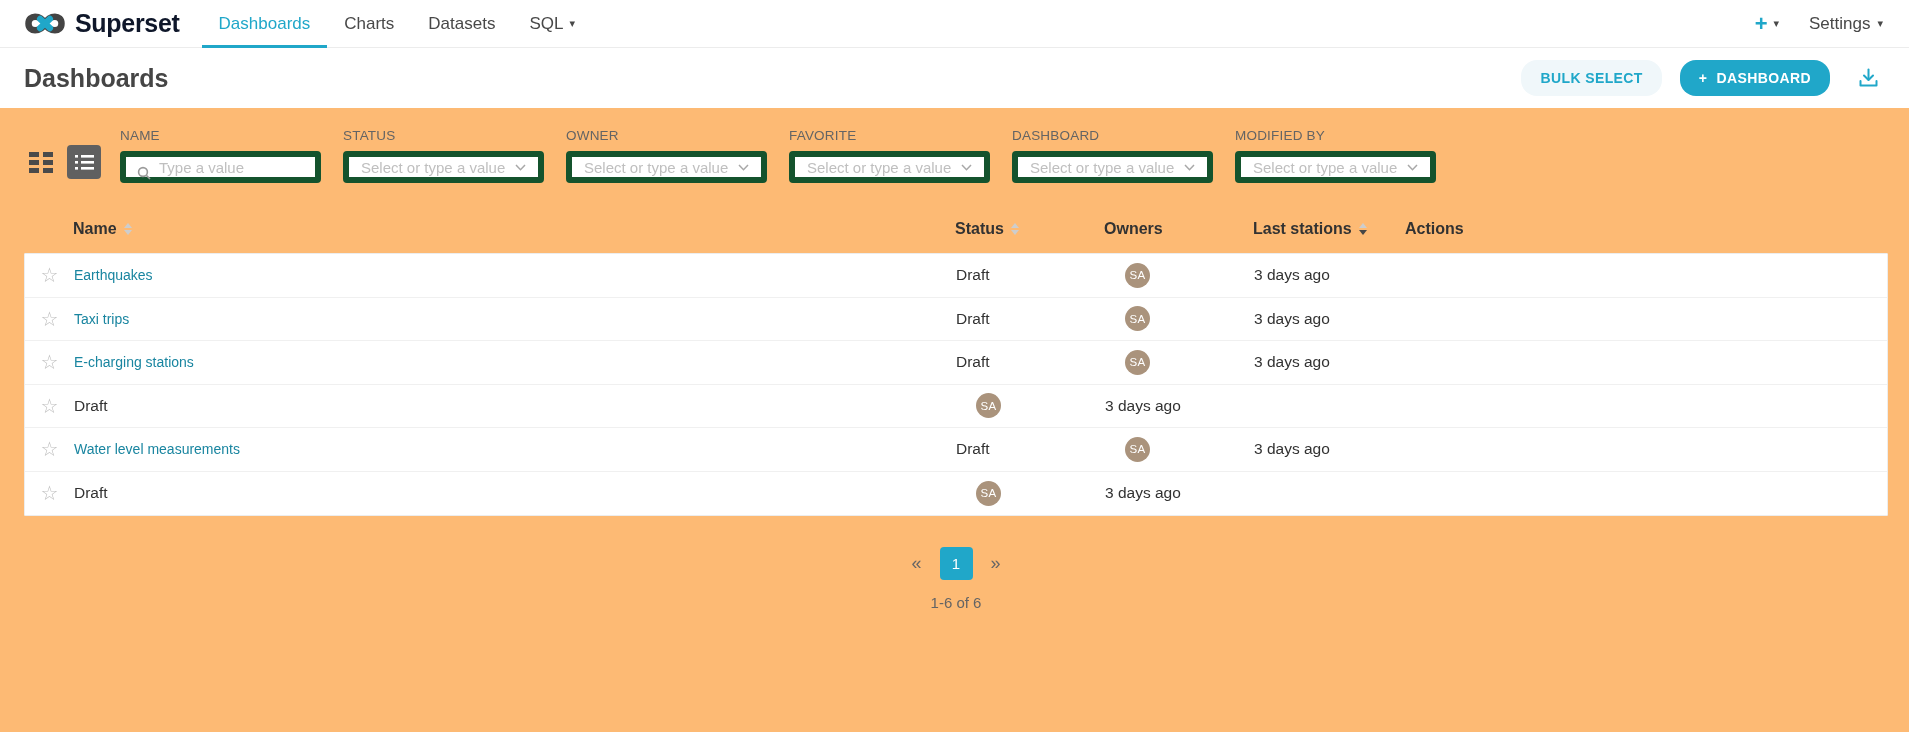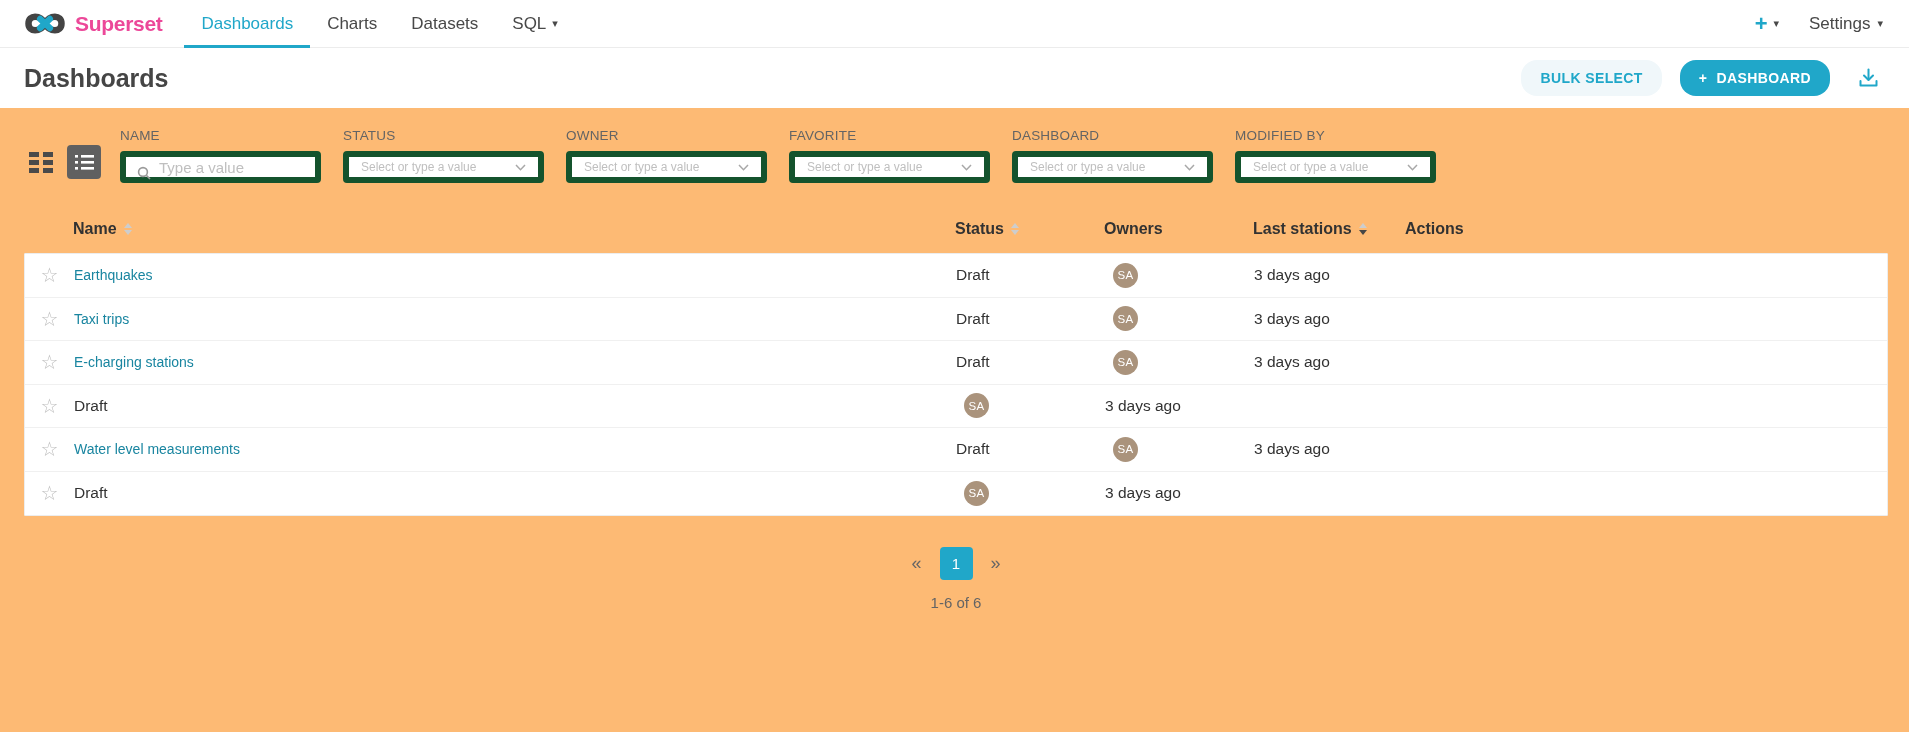--- a/index.html
+++ b/index.html
@@ -2,21 +2,21 @@
 <html><head>
 <meta charset="utf-8">
 <style>
   * { margin:0; padding:0; box-sizing:border-box; }
   html,body { width:1909px; height:732px; overflow:hidden; }
   body { font-family:"Liberation Sans", sans-serif; background:#F7F7F7; color:#484848; }
 
   
   .navbar { height:48px; background:#fff; display:flex; align-items:stretch; padding:0 26px 0 24px; border-bottom:1px solid #ECECEC; }
   .brand { display:flex; align-items:center; gap:9px; margin-right:22px; }
-  .brand-name { font-size:21px; font-weight:bold; color:#ec4899; letter-spacing:-0.3px; }
+  .brand-name { font-size:25px; font-weight:bold; color:#0f172a; letter-spacing:-0.3px; }
   .nav-menu { display:flex; align-items:stretch; list-style:none; }
   .nav-item { display:flex; align-items:center; gap:6px; padding:0 17px; font-size:17px; color:#484848; cursor:pointer; position:relative; }
   .nav-item.active { color:#20A7C9; }
   .nav-item.active::after { content:""; position:absolute; left:0; right:0; bottom:-1px; height:3px; background:#20A7C9; }
   .nav-caret { font-size:11px; color:#484848; line-height:1; }
   .nav-right { margin-left:auto; display:flex; align-items:center; gap:30px; }
   .nav-plus { display:flex; align-items:center; gap:6px; cursor:pointer; }
   .nav-plus .plus { color:#20A7C9; font-size:22px; font-weight:bold; line-height:1; }
   .nav-settings { display:flex; align-items:center; gap:7px; font-size:17px; cursor:pointer; }
 
@@ -38,40 +38,40 @@
   .toggle { width:34px; height:34px; border-radius:4px; display:flex; align-items:center; justify-content:center; cursor:pointer; background:transparent; border:none; }
   .toggle.selected { background:#606060; }
   .filter-group { width:201px; margin-right:22px; }
   .filter-label { font-size:13.5px; color:#646464; margin-bottom:8px; letter-spacing:0.2px; }
   .filter-control { height:32px; background:#fff; border:6px solid #14532d; border-radius:4px; display:flex; align-items:center; }
   .search-box { position:relative; }
   .search-box svg { position:absolute; left:11px; top:9px; }
   .search-input { width:100%; height:100%; border:none; outline:none; background:transparent; padding:0 10px 0 33px; font-family:inherit; font-size:15px; color:#484848; border-radius:4px; }
   .search-input::placeholder { color:#BFBFBF; }
   .select-control { justify-content:space-between; padding:0 12px; cursor:pointer; }
-  .select-placeholder { font-size:12px; color:#BFBFBF; white-space:nowrap; overflow:hidden; }
+  .select-placeholder { font-size:15px; color:#BFBFBF; white-space:nowrap; overflow:hidden; }
 
   
   .listview { margin-top:22px; }
   .grid-row { display:grid; grid-template-columns:49px 882px 149px 149px 152px 1fr; align-items:center; }
   .thead { height:48px; font-size:16px; font-weight:bold; color:#323232; }
   .th { display:flex; align-items:center; }
   .sort { display:inline-flex; flex-direction:column; gap:2px; margin-left:7px; }
   .sort i { width:0; height:0; border-left:4px solid transparent; border-right:4px solid transparent; display:block; }
   .sort .up { border-bottom:5px solid #CDCDCD; }
   .sort .down { border-top:5px solid #CDCDCD; }
   .sort.desc .down { border-top-color:#464646; }
   .tbody { background:#fff; border:1px solid #EDEDED; border-radius:1px; }
   .trow { height:43.5px; border-bottom:1px solid #F0F0F0; background:#fff; }
   .trow:last-child { border-bottom:none; }
   .star-cell { display:flex; justify-content:center; }
   .star { font-size:20px; color:#C0C0C0; cursor:pointer; background:none; border:none; line-height:1; }
   .dash-link { font-size:14px; color:#1985A0; text-decoration:none; cursor:pointer; }
   .cell-status { font-size:15.5px; color:#323232; }
-  .avatar { width:25px; height:25px; border-radius:50%; background:#AA937C; color:#fff; font-size:11.5px; display:flex; align-items:center; justify-content:center; letter-spacing:0.3px; margin-left:8px; cursor:default; }
+  .avatar { width:25px; height:25px; border-radius:50%; background:#AA937C; color:#fff; font-size:11.5px; display:flex; align-items:center; justify-content:center; letter-spacing:0.3px; margin-left:20px; cursor:default; }
   .cell-modified { font-size:15.5px; color:#323232; }
 
   
   .pagination { margin-top:31px; display:flex; justify-content:center; align-items:center; gap:10px; }
   .page-arrow { background:none; border:none; font-size:18px; color:#666; cursor:pointer; padding:4px 8px; font-family:inherit; }
   .page-num { width:33px; height:33px; border:none; border-radius:4px; background:#20A7C9; color:#fff; font-size:15px; cursor:pointer; font-family:inherit; }
   .row-count { text-align:center; margin-top:14px; font-size:15px; color:#646464; }
 </style>
 </head>
 <body>

